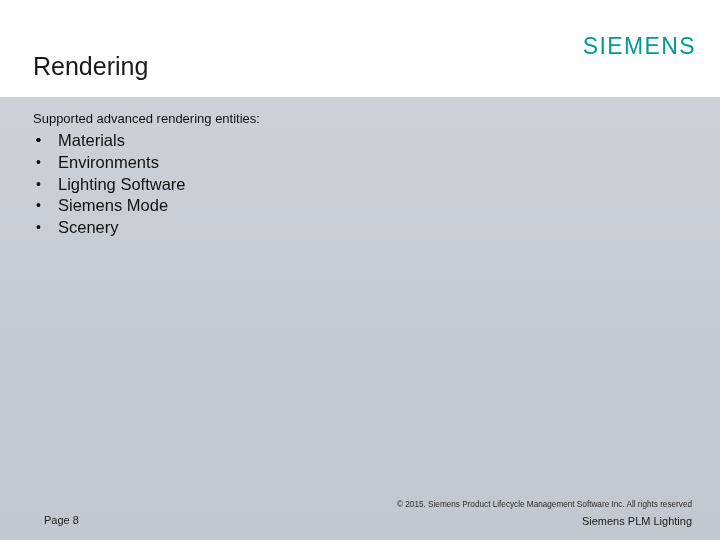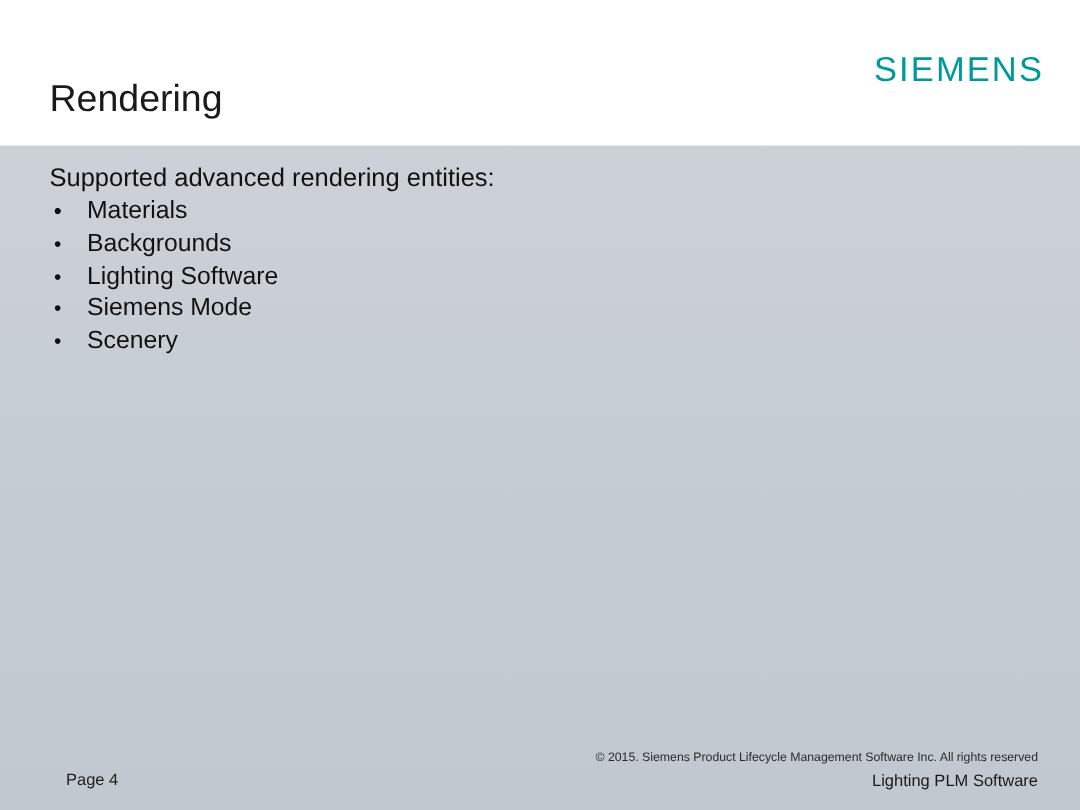--- a/index.html
+++ b/index.html
@@ -48,21 +48,21 @@
     white-space: nowrap;
   }
   
   .content {
     position: absolute;
     left: 33px;
     top: 108px;
     width: 660px;
   }
   .lead {
-    font-size: 17px;
+    font-size: 13px;
     color: #111111;
     line-height: 22px;
     margin: 0 0 0 0;
     white-space: nowrap;
   }
   ul.bullets {
     list-style: none;
     margin: 0;
     padding: 0;
   }
@@ -135,36 +135,36 @@
       </li>
       <li>
         <span class="dot">•</span>
       </li>
       <li>
         <span class="dot">•</span>
         <span>Materials</span>
       </li>
       <li>
         <span class="dot">•</span>
-        <span>Backgrounds</span>
+        <span>Environments</span>
       </li>
       <li>
         <span class="dot">•</span>
         <span>Lighting Software</span>
       </li>
       <li>
         <span class="dot">•</span>
         <span>Siemens Mode</span>
       </li>
       <li>
         <span class="dot">•</span>
         <span>Scenery</span>
       </li>
     </ul>
   </div>
 
-  <div class="page-num">Page 4</div>
+  <div class="page-num">Page 8</div>
 
   <div class="copyright">© 2015.  Siemens Product Lifecycle Management Software Inc. All rights reserved</div>
 
-  <div class="plm-line">Lighting PLM Software</div>
+  <div class="plm-line">Siemens PLM Lighting</div>
 
 </div>
 
 </body></html>

